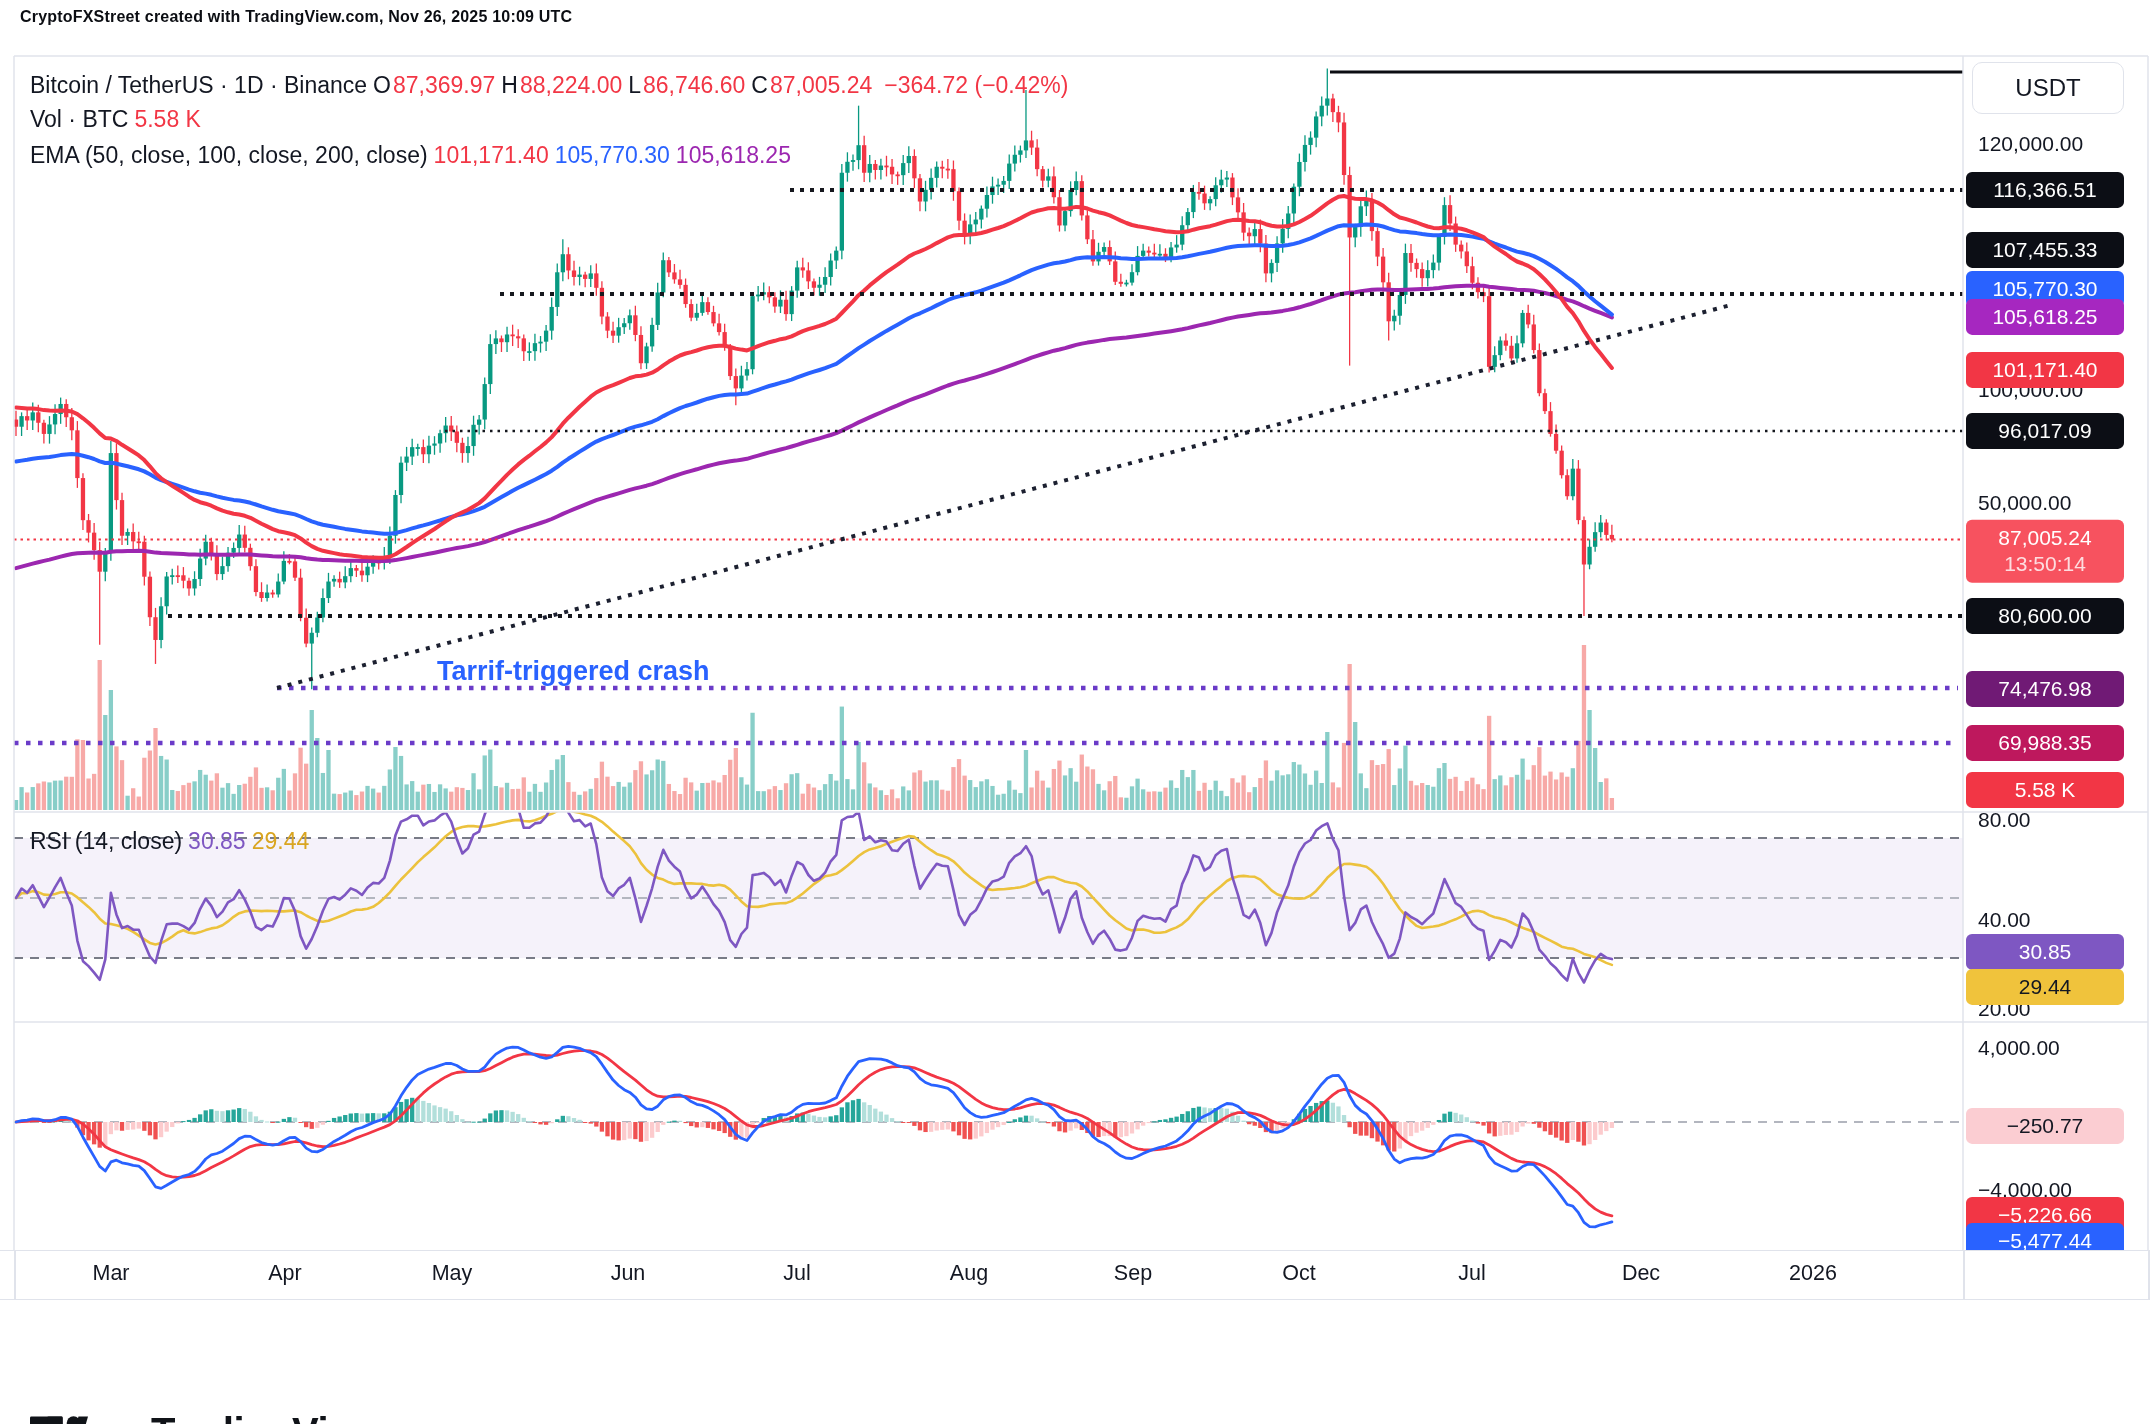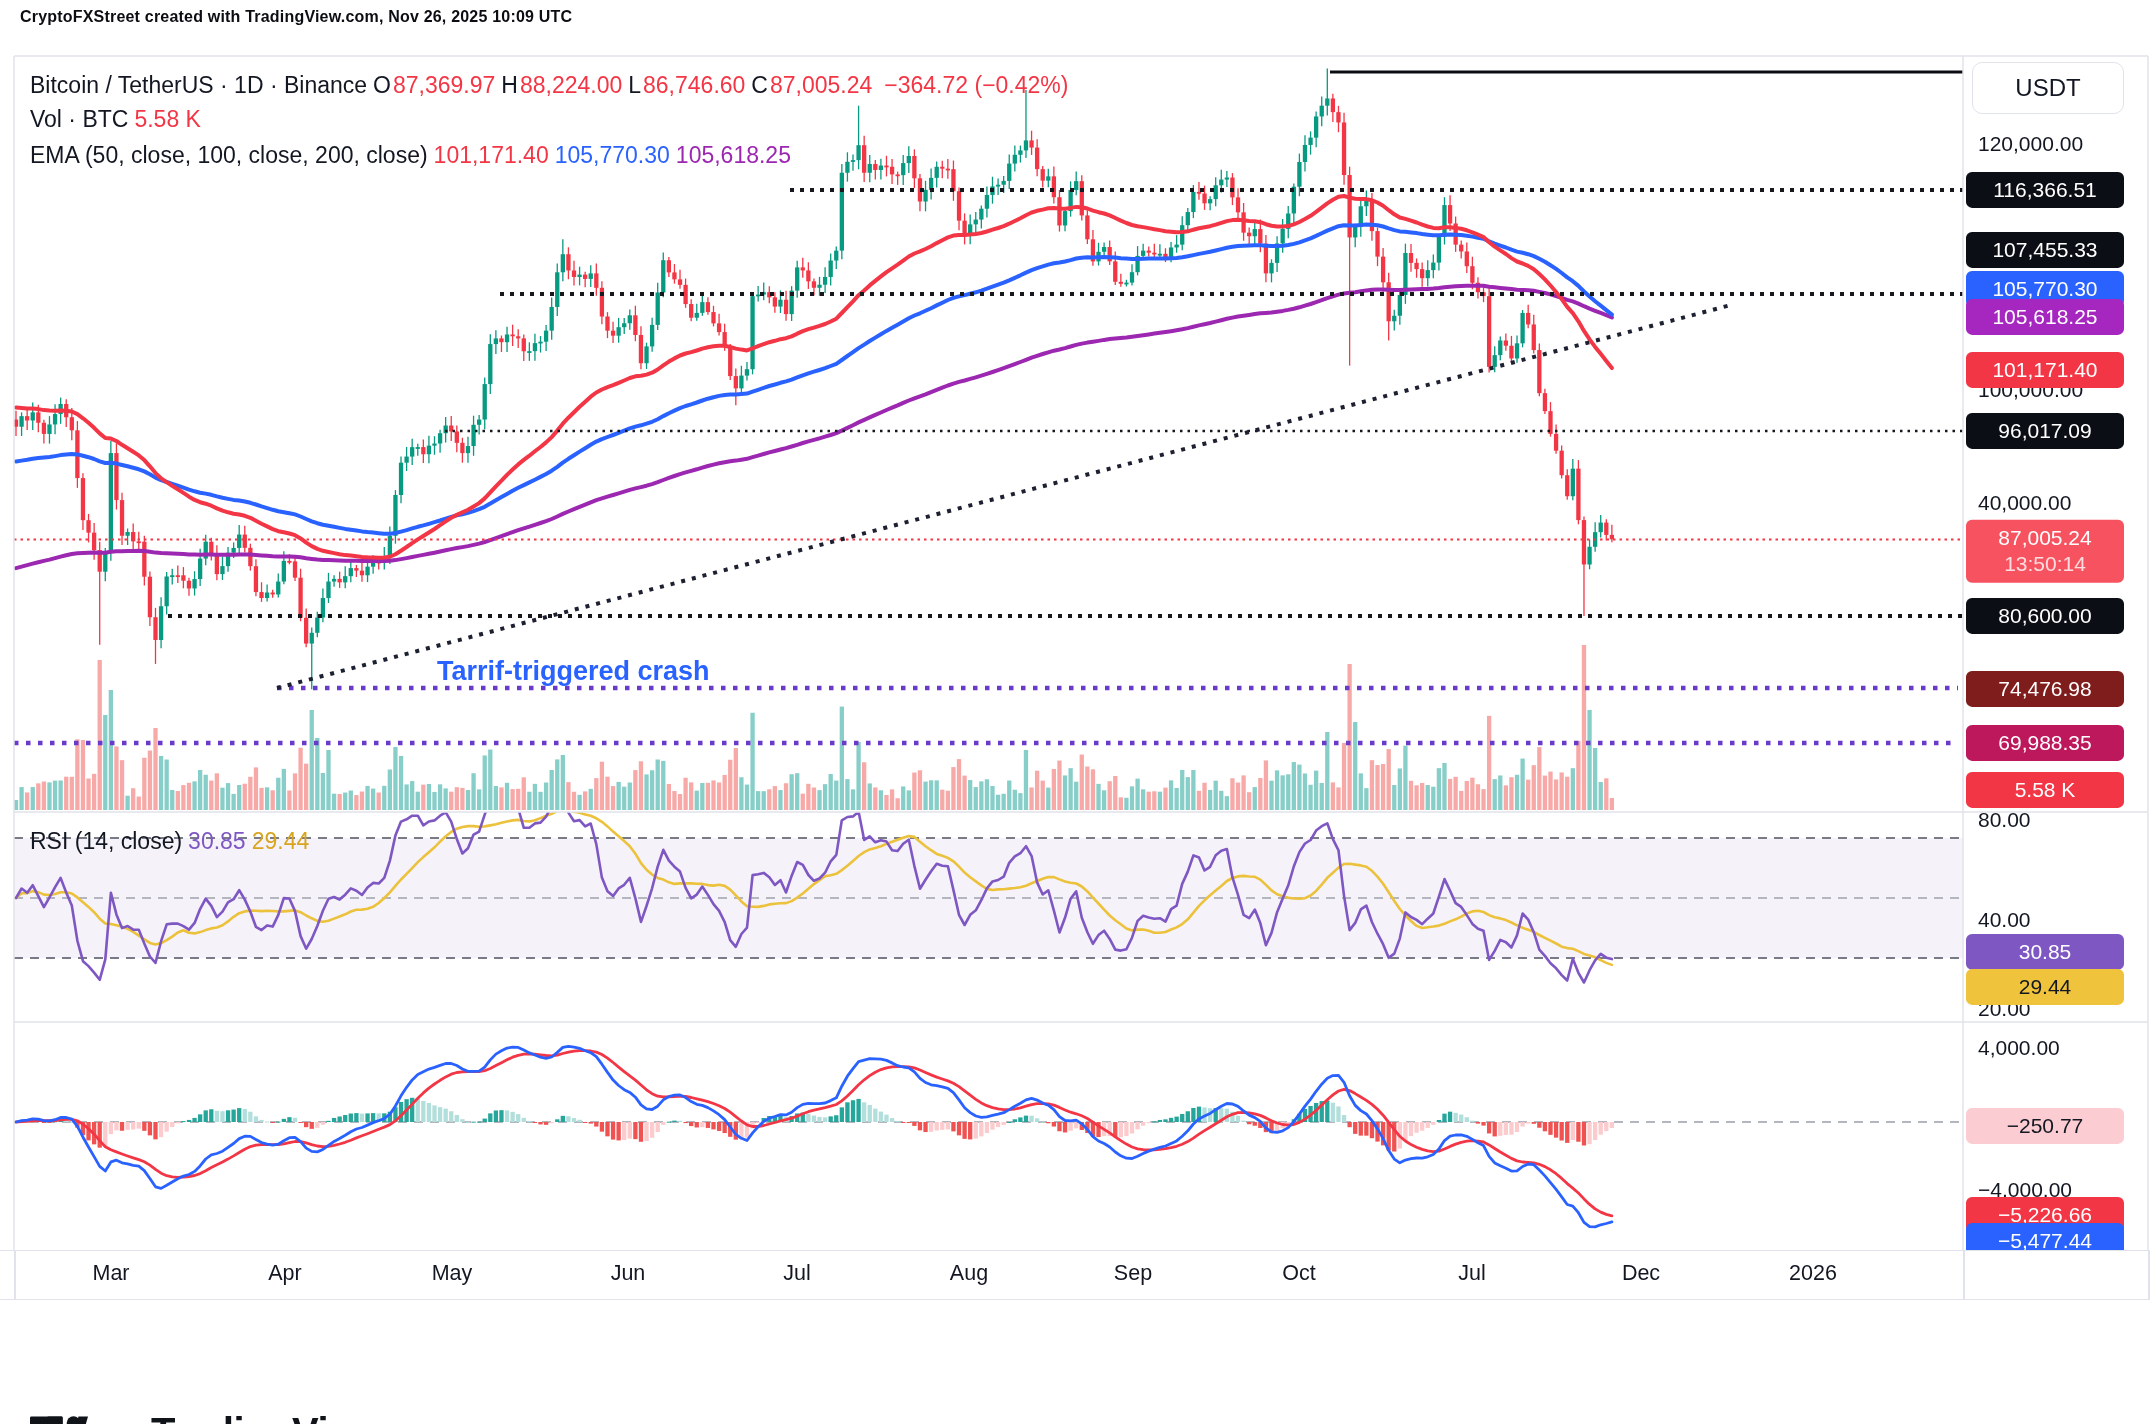--- a/index.html
+++ b/index.html
@@ -1246,24 +1246,24 @@
 
   <div id="scale-labels">
       <div class="abs scale-label" style="top: 144px;">120,000.00</div>
       <div class="abs scale-badge" style="top: 190px; background: rgb(12, 14, 21); color: rgb(255, 255, 255);">116,366.51</div>
       <div class="abs scale-badge" style="top: 250px; background: rgb(12, 14, 21); color: rgb(255, 255, 255);">107,455.33</div>
       <div class="abs scale-badge" style="top: 289px; background: rgb(41, 98, 255); color: rgb(255, 255, 255);">105,770.30</div>
       <div class="abs scale-badge" style="top: 317px; background: rgb(166, 39, 192); color: rgb(255, 255, 255);">105,618.25</div>
       <div class="abs scale-label" style="top: 390px;">100,000.00</div>
       <div class="abs scale-badge" style="top: 370px; background: rgb(242, 54, 69); color: rgb(255, 255, 255);">101,171.40</div>
       <div class="abs scale-badge" style="top: 431px; background: rgb(12, 14, 21); color: rgb(255, 255, 255);">96,017.09</div>
-      <div class="abs scale-label" style="top: 503px;">40,000.00</div>
+      <div class="abs scale-label" style="top: 503px;">50,000.00</div>
       <div class="abs scale-badge" style="top: 551px; background: rgb(247, 82, 95); color: rgb(255, 255, 255);">87,005.24<div style="opacity: 0.8;">13:50:14</div></div>
       <div class="abs scale-badge" style="top: 616px; background: rgb(12, 14, 21); color: rgb(255, 255, 255);">80,600.00</div>
-      <div class="abs scale-badge" style="top: 689px; background: #7f1d1d; color: rgb(255, 255, 255);">74,476.98</div>
+      <div class="abs scale-badge" style="top: 689px; background: #701a75; color: rgb(255, 255, 255);">74,476.98</div>
       <div class="abs scale-badge" style="top: 743px; background: #be185d; color: rgb(255, 255, 255);">69,988.35</div>
       <div class="abs scale-badge" style="top: 790px; background: rgb(242, 54, 69); color: rgb(255, 255, 255);">5.58 K</div>
       <div class="abs scale-label" style="top: 820px;">80.00</div>
       <div class="abs scale-label" style="top: 920px;">40.00</div>
       <div class="abs scale-badge" style="top: 952px; background: rgb(126, 87, 194); color: rgb(255, 255, 255);">30.85</div>
       <div class="abs scale-badge" style="top: 987px; background: rgb(240, 195, 60); color: rgb(19, 23, 34);">29.44</div>
       <div class="abs scale-label" style="top: 1009px;">20.00</div>
       <div class="abs scale-label" style="top: 1048px;">4,000.00</div>
       <div class="abs scale-badge" style="top: 1126px; background: rgb(251, 205, 210); color: rgb(19, 23, 34);">−250.77</div>
       <div class="abs scale-label" style="top: 1190px;">−4,000.00</div>

